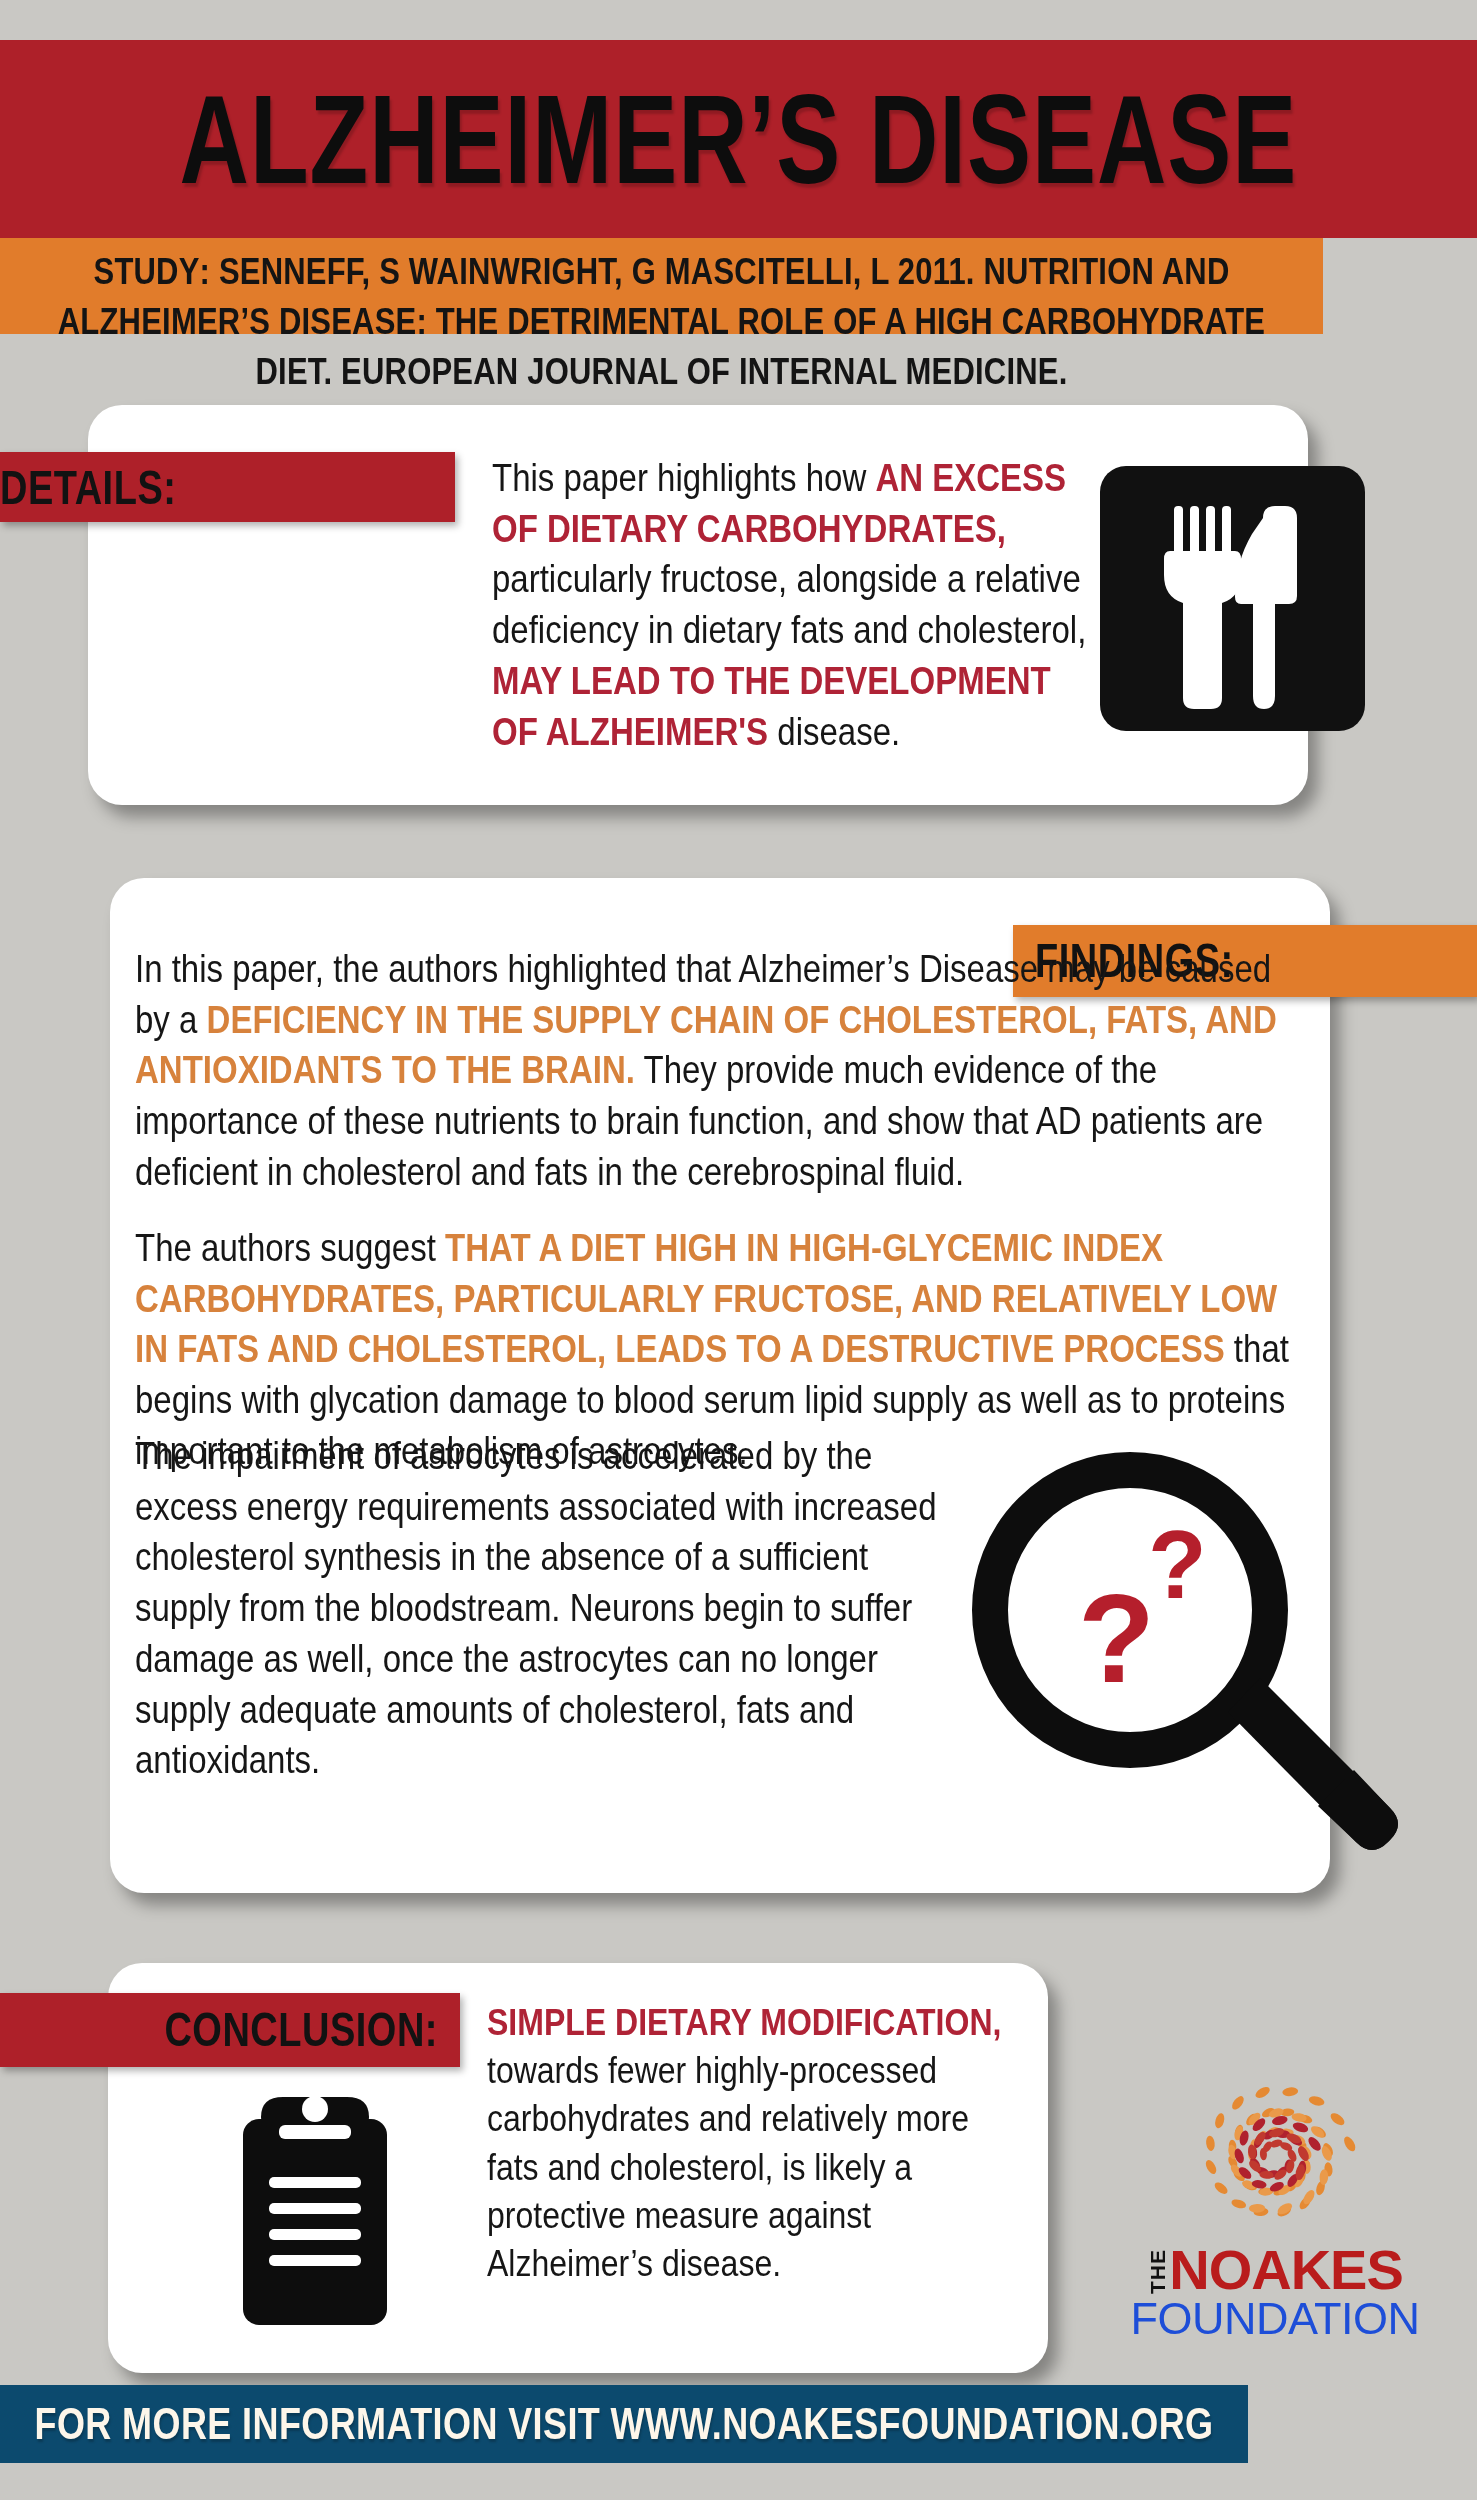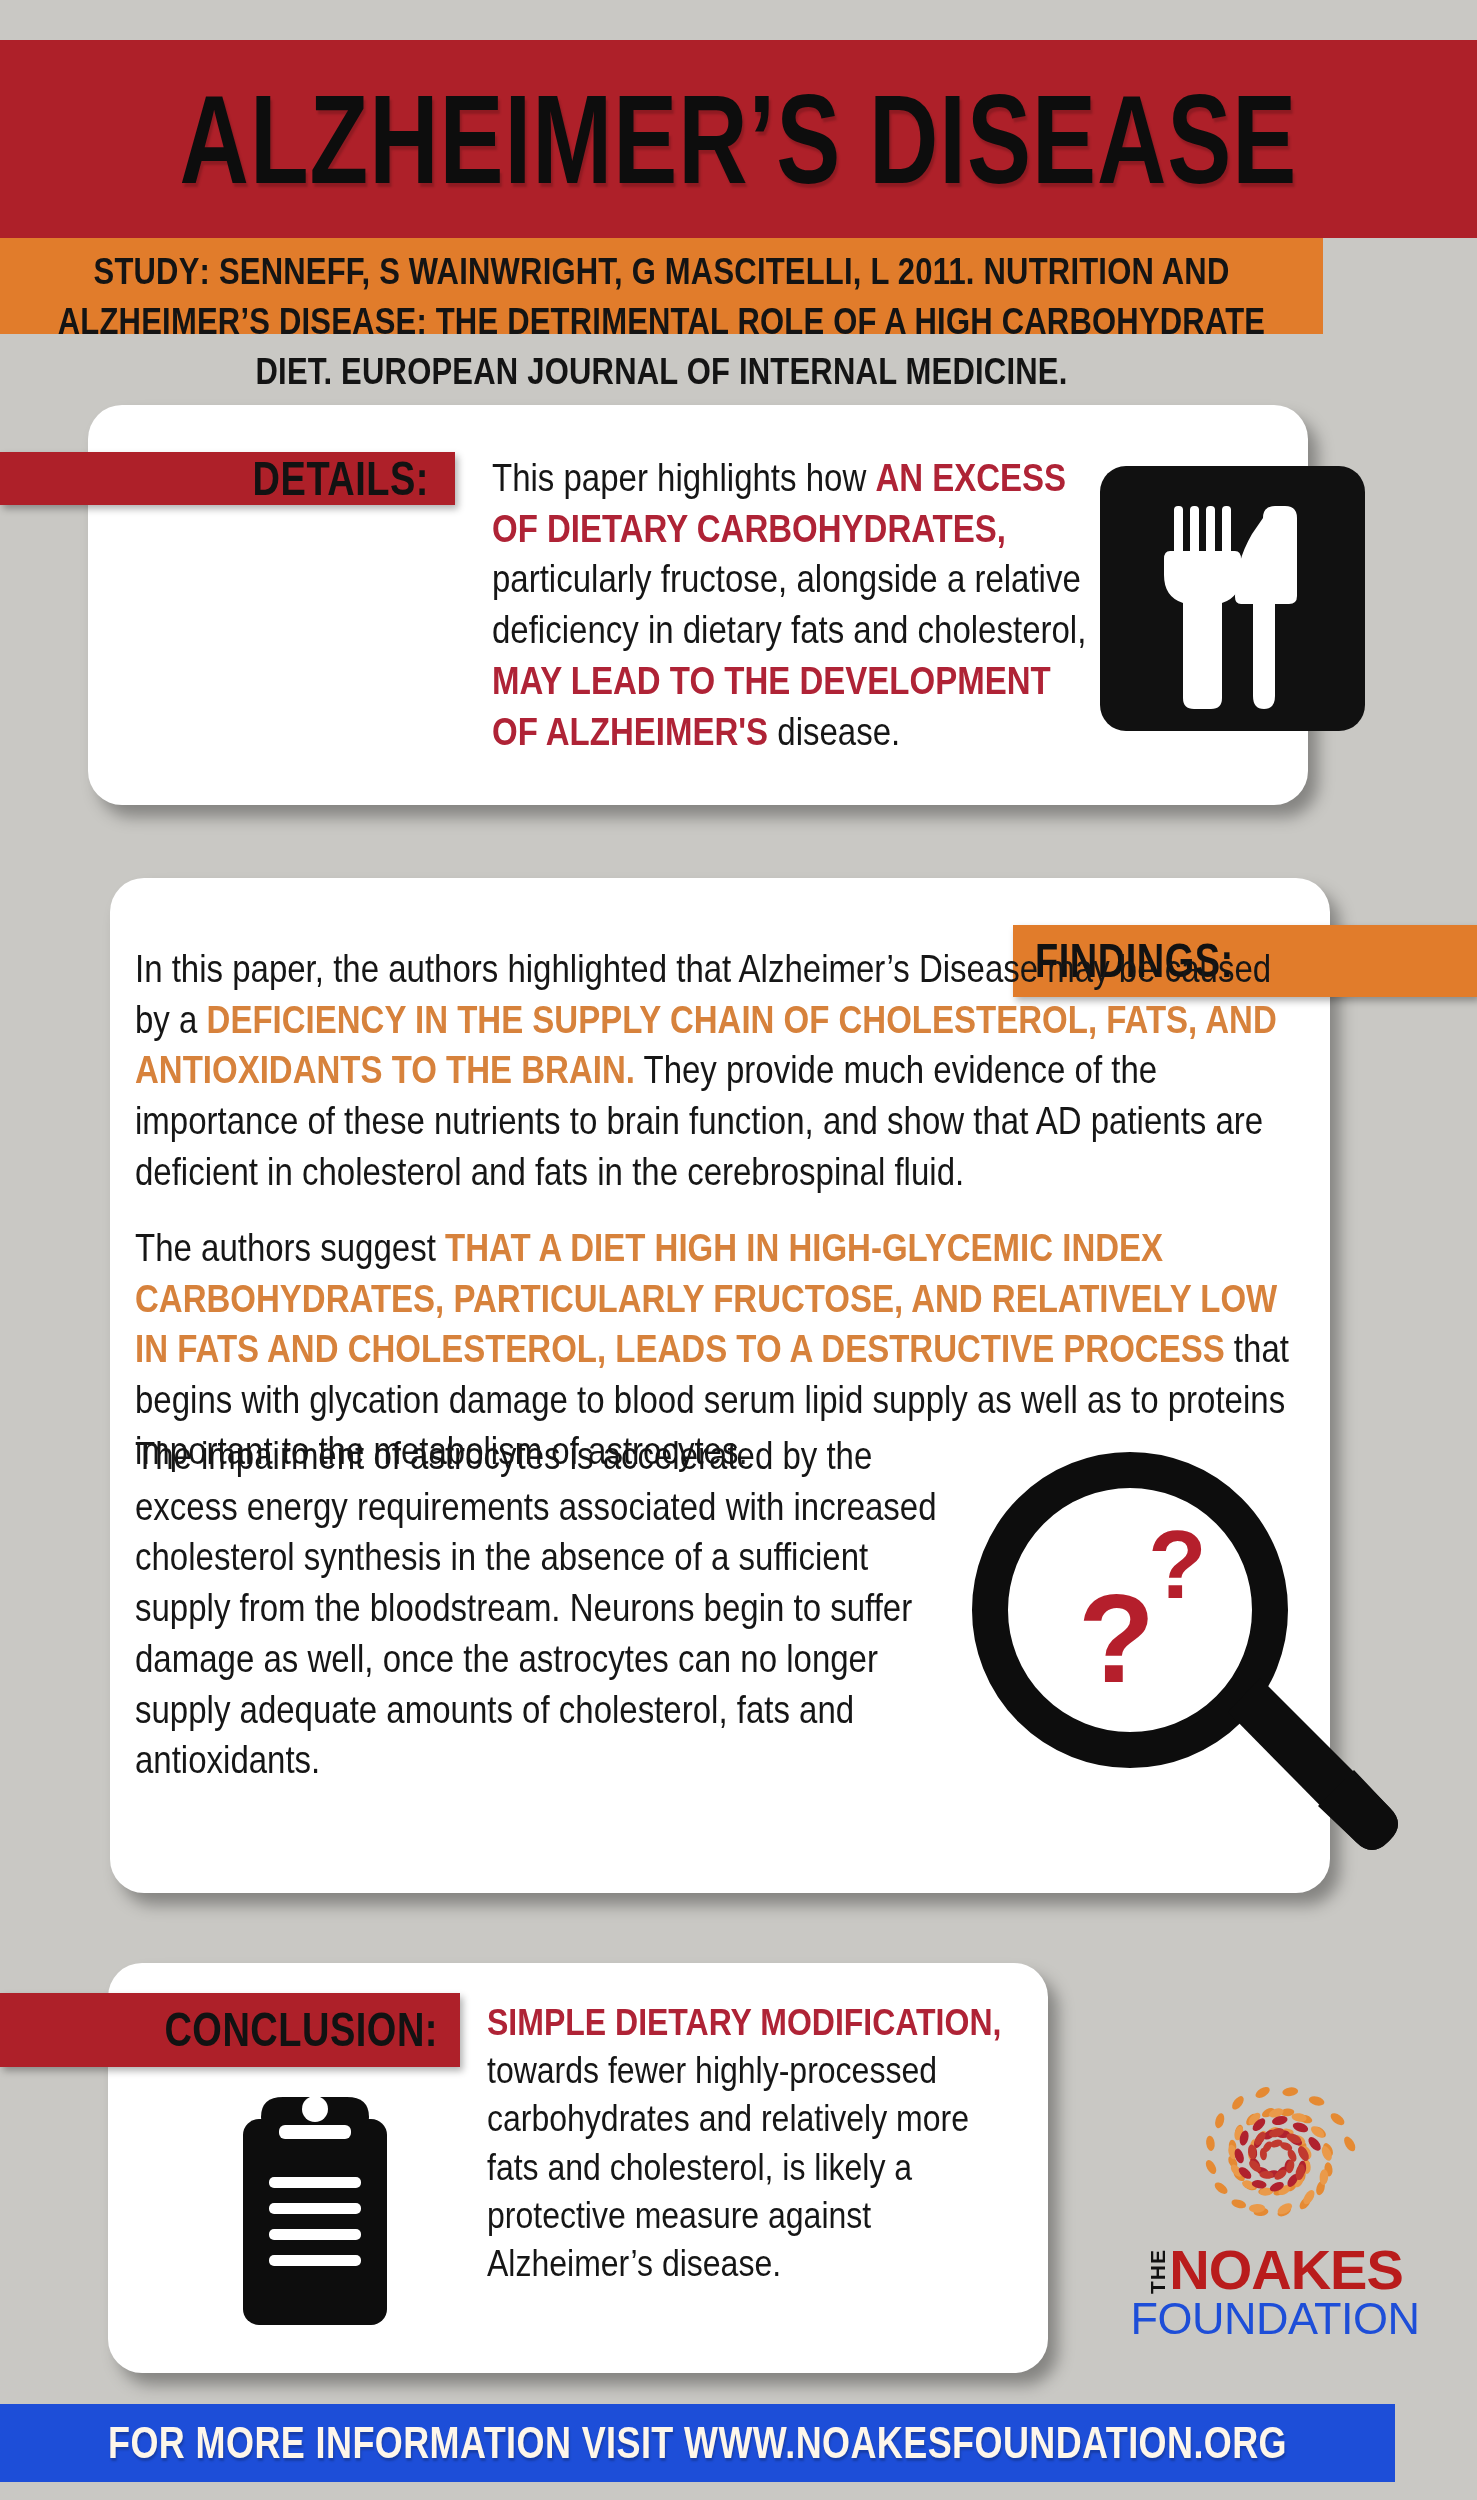--- a/index.html
+++ b/index.html
@@ -69,22 +69,22 @@
   }
   .tab span{
     color:#121212;
     font-weight:bold;
     font-size:38px;
     transform:scaleY(1.28);
     font-family:"Liberation Sans Narrow","Liberation Sans",sans-serif;
     letter-spacing:.5px;
   }
   #tab-details{
-    left:0;top:452px;width:455px;height:53px;background:#ae2029;
-    justify-content:flex-end;padding-right:26px;
+    left:0;top:452px;width:455px;height:70px;background:#ae2029;
+    justify-content:flex-start;padding-right:26px;
   }
   #tab-findings{
     left:1013px;top:925px;width:464px;height:72px;background:#e17c2b;
     justify-content:flex-start;padding-left:22px;text-align:center;
   }
   #tab-conclusion{
     left:0;top:1993px;width:460px;height:74px;background:#ae2029;
     justify-content:flex-end;padding-right:22px;
   }
 
@@ -145,22 +145,22 @@
     color:#b91c1c;font-weight:900;font-size:56px;line-height:.92;letter-spacing:-1px;
     font-family:"Liberation Sans Narrow","Liberation Sans",sans-serif;
   }
   .lw-foundation{
     color:#1d4ed8;font-weight:400;font-size:45px;line-height:1;letter-spacing:-.5px;
     font-family:"Liberation Sans Narrow","Liberation Sans",sans-serif;
   }
 
   
   .footer-orange{
-    position:absolute;left:0;top:2385px;width:1395px;height:78px;
-    background:#1d4ed8;display:flex;align-items:center;justify-content:center;margin-top:19px;
+    position:absolute;left:0;top:2385px;width:1248px;height:78px;
+    background:#0c4a6e;display:flex;align-items:center;justify-content:center;
   }
   .footer-orange span{
     color:#fdf6ea;font-weight:bold;font-size:36px;letter-spacing:.4px;
     transform:scaleY(1.25);
     font-family:"Liberation Sans Narrow","Liberation Sans",sans-serif;
     text-shadow:1px 2px 2px rgba(0,0,0,.22);
   }
 </style>
 </head>
 <body>

